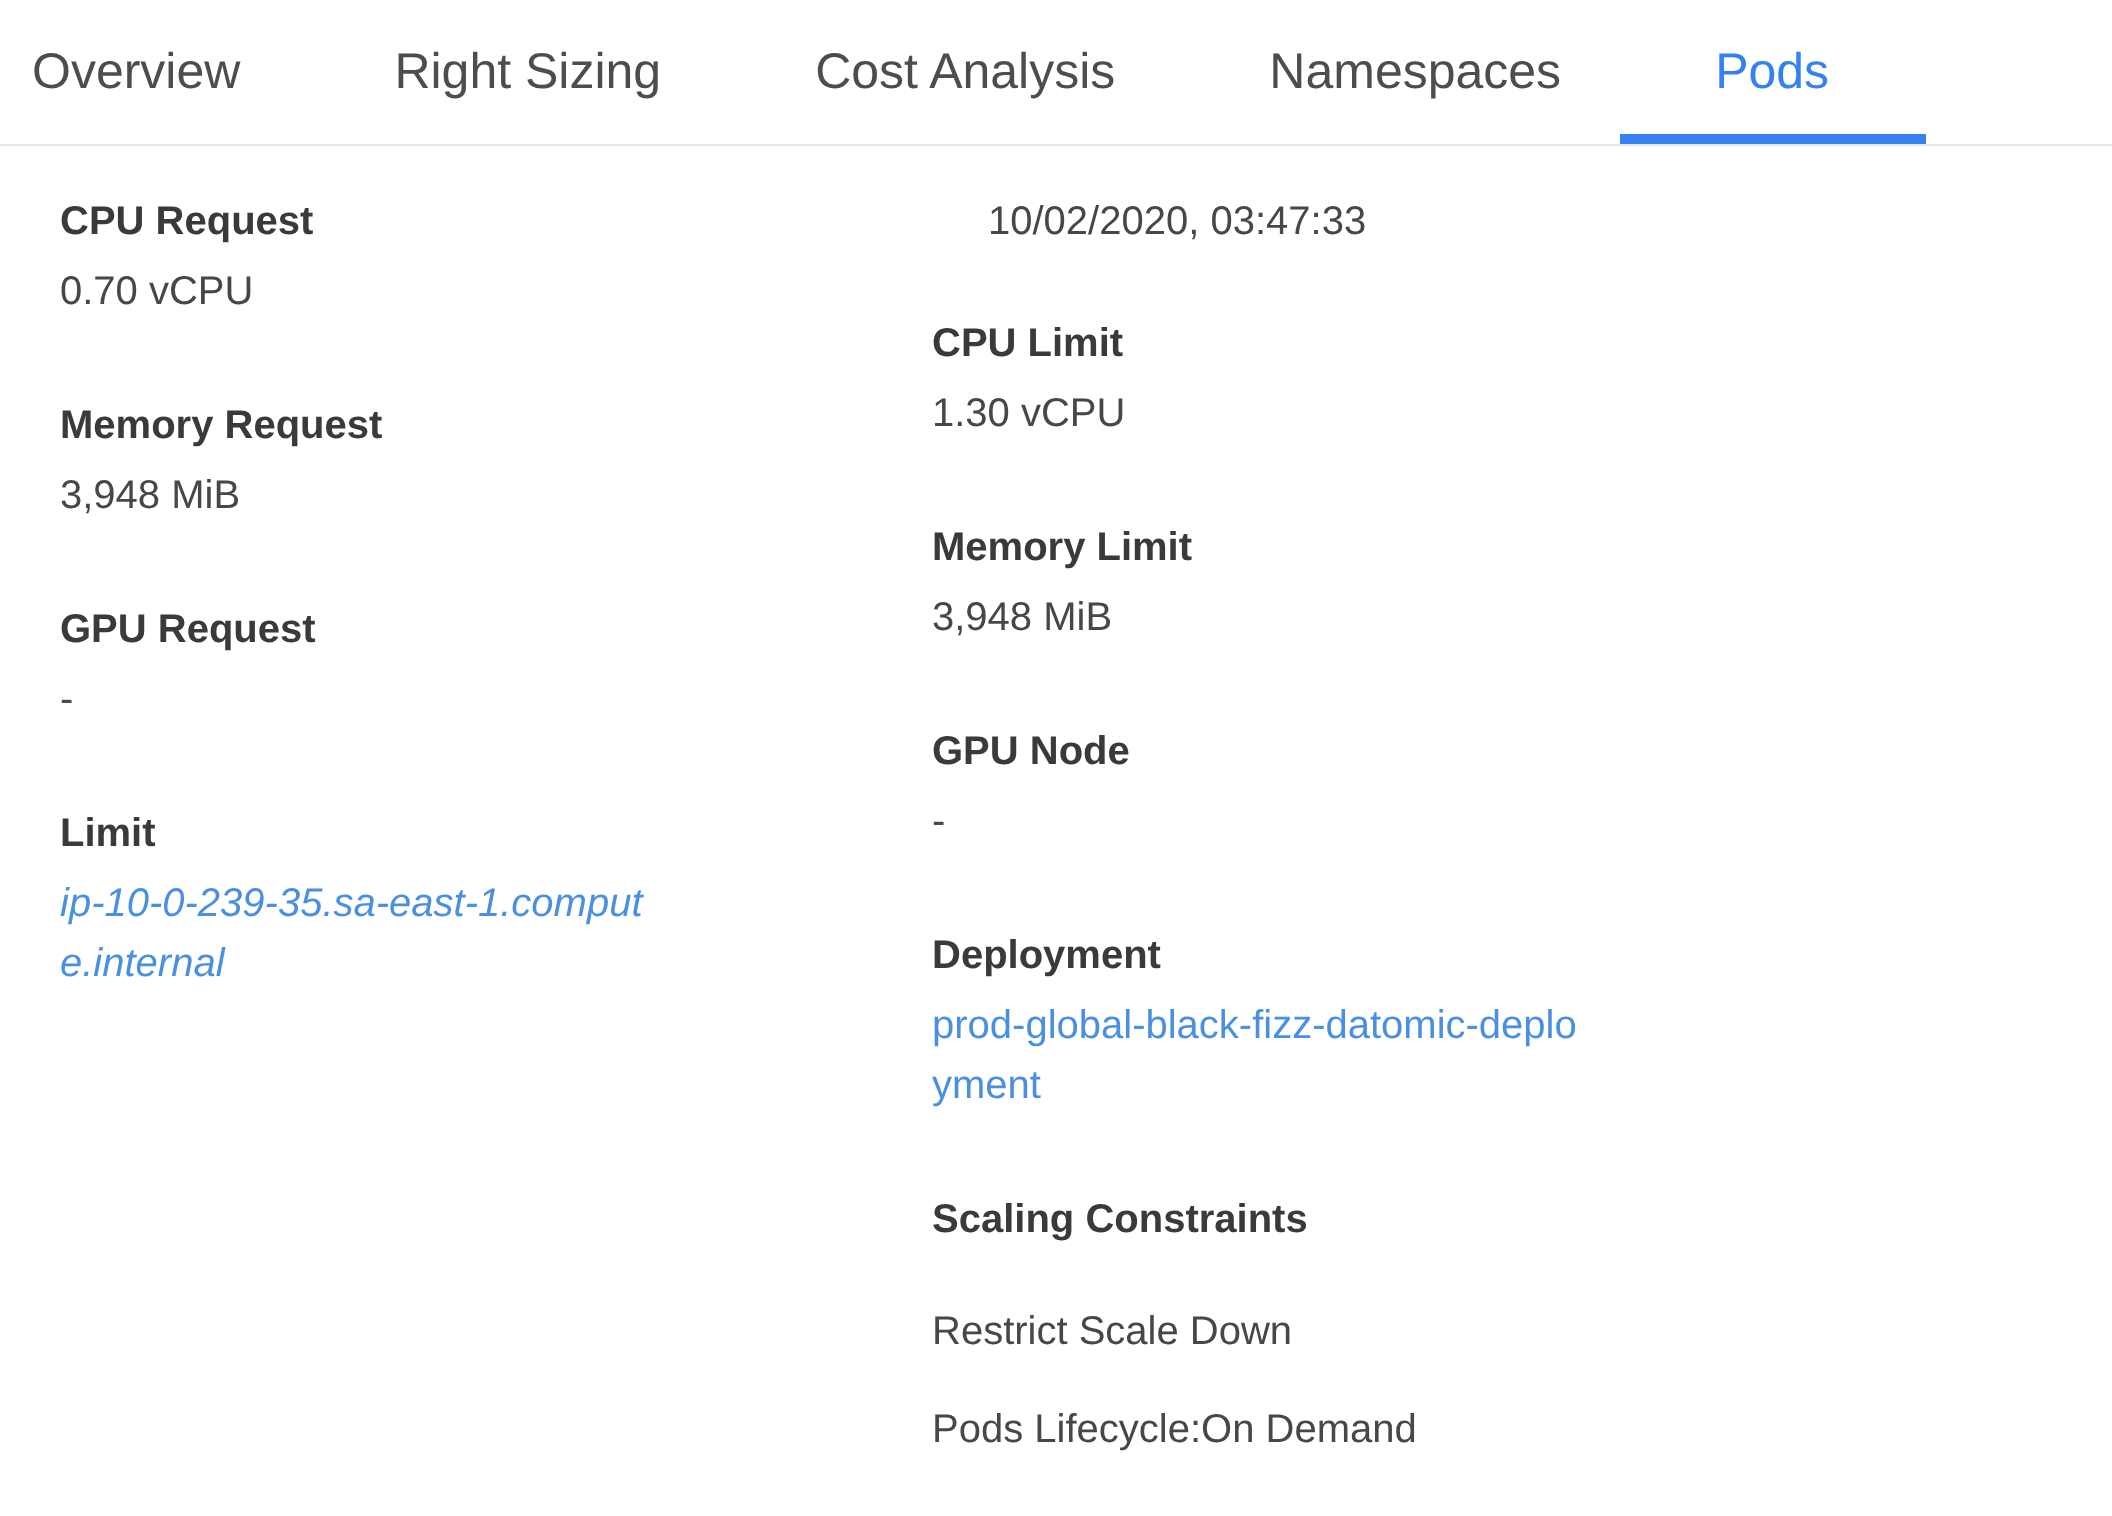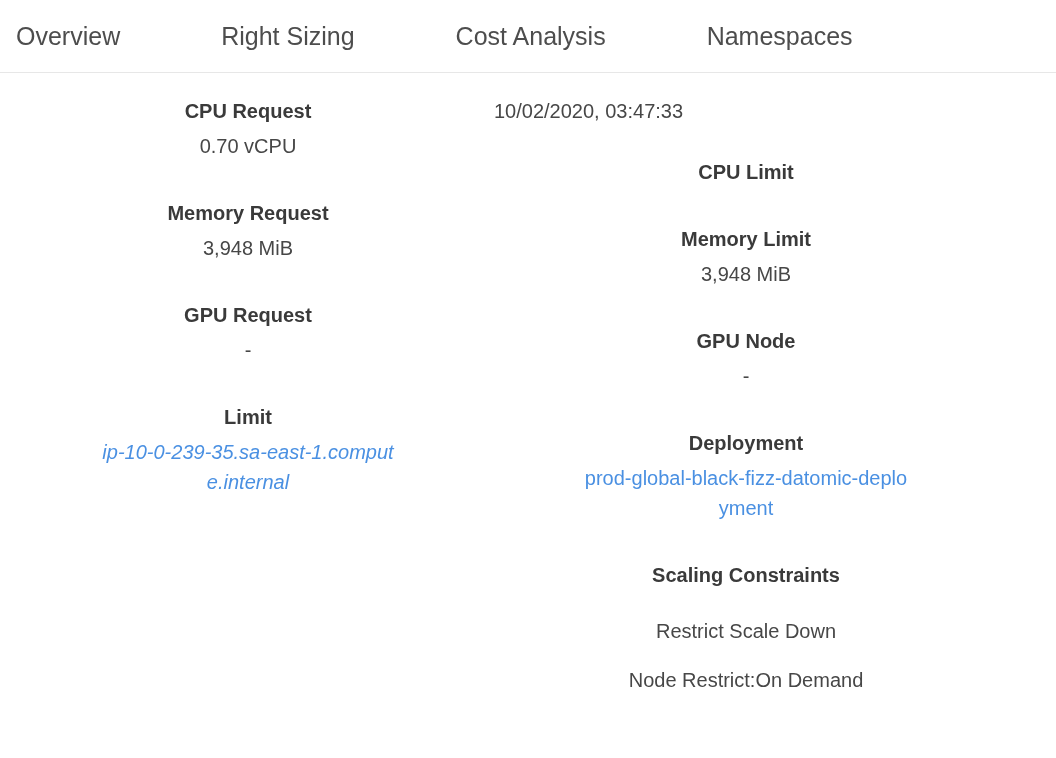--- a/index.html
+++ b/index.html
@@ -11,21 +11,21 @@
     color: var(--value_text, #474747);
     overflow: hidden;
   }
 
   
   .tabbar {
     display: flex;
     align-items: stretch;
     height: 73px;
     padding-left: 16px;
-    column-gap: 101px;
+    column-gap: 77px;
     border-bottom: 1px solid var(--divider, #e7e7e7);
     background: #ffffff;
   }
   .tab {
     position: relative;
     display: flex;
     align-items: center;
     font-size: 25px;
     color: var(--tab_text, #4d4d4d);
     white-space: nowrap;
@@ -44,21 +44,21 @@
   
   .content {
     display: grid;
     grid-template-columns: 436px 1fr;
     padding: 23px 30px 0 30px;
     font-size: 20px;
     line-height: 30px;
     align-items: start;
   }
   .top-row { margin-bottom: 31px; }
-  .field { margin-bottom: 37px; text-align: center; }
+  .field { margin-bottom: 37px; }
   .field-label {
     font-weight: bold;
     color: var(--label_text, #3a3a3a);
     margin-bottom: 5px;
   }
   .field-value { color: var(--value_text, #474747); }
   .timestamp { color: var(--value_text, #434343); margin-left: 28px; }
   .link {
     color: var(--link, #4a90e2);
     text-decoration: none;
@@ -71,20 +71,21 @@
   .sc-item { margin-bottom: 19px; color: var(--value_text, #474747); }
 </style>
 </head>
 <body>
 
 <nav class="tabbar">
   <div class="tab">Overview</div>
   <div class="tab">Right Sizing</div>
   <div class="tab">Cost Analysis</div>
   <div class="tab">Namespaces</div>
+  <div class="tab active">Pods</div>
 </nav>
 
 <main class="content">
 
   <section class="col">
 
     <div class="field">
       <div class="field-label">CPU Request</div>
       <div class="field-value">0.70 vCPU</div>
     </div>
@@ -105,37 +106,38 @@
     </div>
   </section>
 
   <section class="col">
     <div class="top-row">
       <span class="timestamp">10/02/2020, 03:47:33</span>
     </div>
 
     <div class="field">
       <div class="field-label">CPU Limit</div>
+      <div class="field-value">1.30 vCPU</div>
     </div>
 
     <div class="field">
       <div class="field-label">Memory Limit</div>
       <div class="field-value">3,948 MiB</div>
     </div>
 
     <div class="field">
       <div class="field-label">GPU Node</div>
       <div class="field-value">-</div>
     </div>
 
     <div class="field">
       <div class="field-label">Deployment</div>
       <a class="link wrap-deploy">prod-global-black-fizz-datomic-deployment</a>
     </div>
 
     <div class="field scaling">
       <div class="field-label">Scaling Constraints</div>
       <div class="sc-item">Restrict Scale Down</div>
-      <div class="sc-item">Node Restrict:On Demand</div>
+      <div class="sc-item">Pods Lifecycle:On Demand</div>
     </div>
   </section>
 
 </main>
 
 </body></html>

